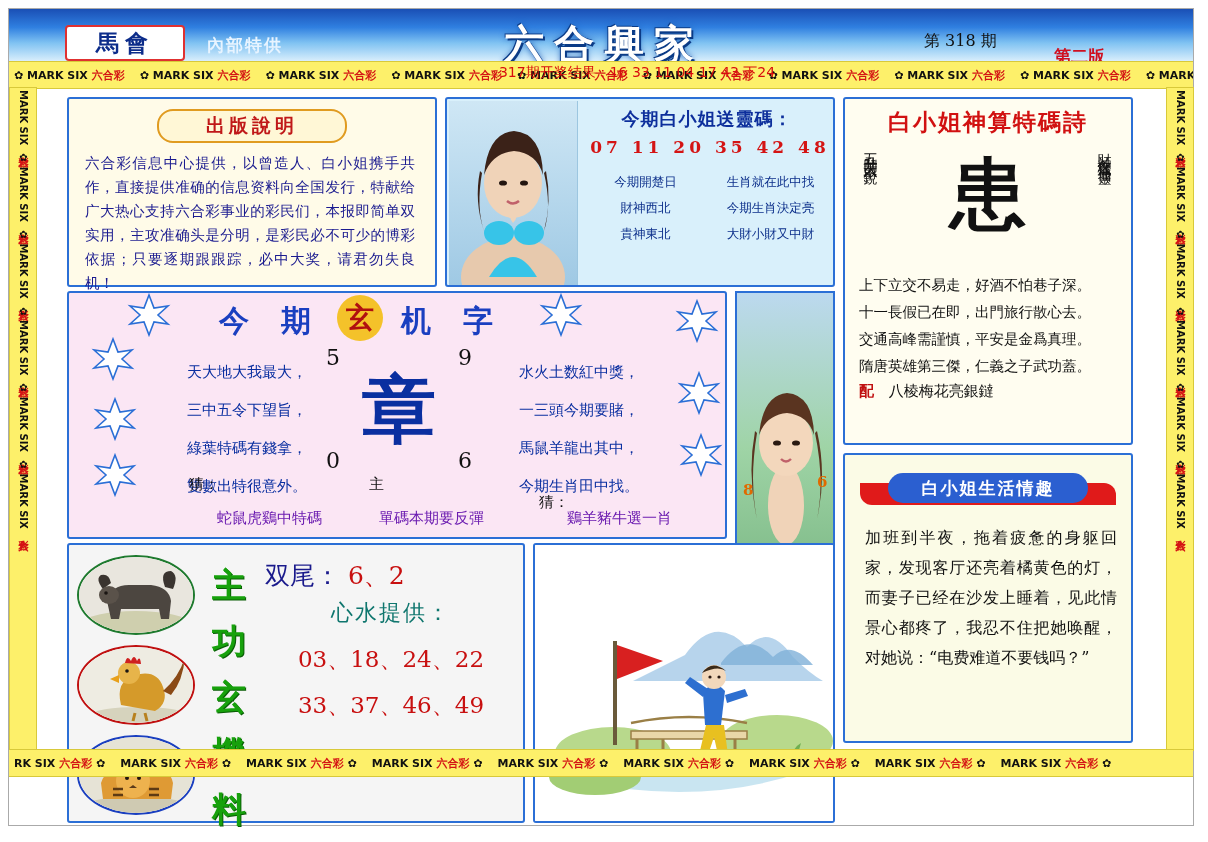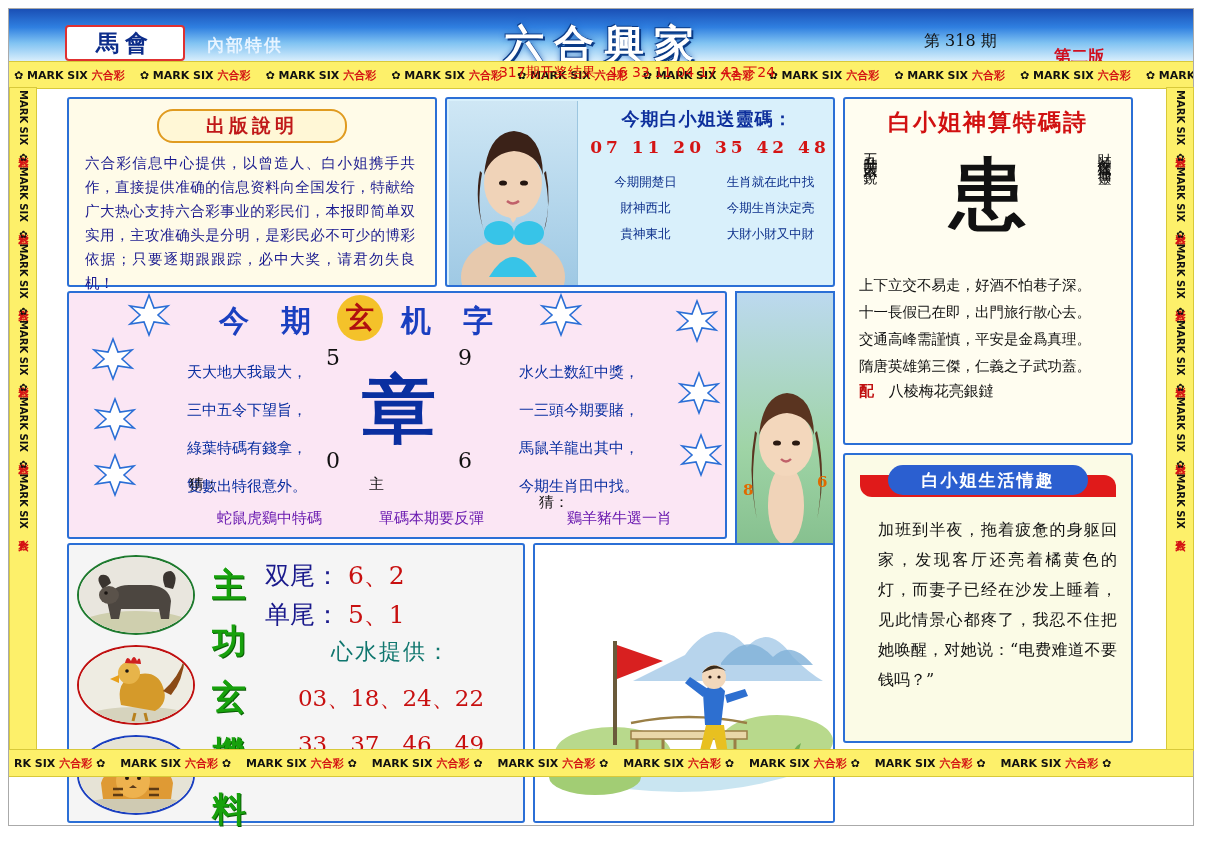--- a/index.html
+++ b/index.html
@@ -91,25 +91,25 @@
   .xuan-foot{position:absolute;left:0;top:200px;width:656px;}
   .xuan-foot .lbl{font-family:"DejaVu Serif",serif;font-size:15px;color:#111;}
   .xuan-foot .r{font-family:"DejaVu Serif",serif;font-size:15px;color:#6b1bb0;}
 
   
   .p-photo{left:698px;top:202px;width:100px;height:348px;background:#cfe9d2;border:2px solid #2b6fd6;overflow:hidden;}
   .photo-num{position:absolute;font-family:"DejaVu Serif",serif;font-size:15px;font-weight:bold;color:#e06a00;}
 
   
   .p-life{left:806px;top:364px;width:290px;height:290px;background:#fbfbe6;border:2px solid #2b6fd6;border-radius:3px;}
-  .life-banner{position:relative;margin:8px auto 0 auto;width:256px;height:40px;}
+  .life-banner{position:relative;margin:16px auto 0 auto;width:256px;height:40px;}
   .life-banner .sw{position:absolute;left:0;top:12px;width:256px;height:22px;background:#e01a1a;border-radius:0 12px 0 12px;}
   .life-banner .cap{position:absolute;left:28px;top:2px;width:200px;height:30px;background:#2b5fd0;border-radius:16px;display:flex;align-items:center;justify-content:center;
      font-family:"DejaVu Serif",serif;font-size:17px;font-weight:bold;color:#ffffff;letter-spacing:2px;}
-  .life-body{padding:12px 14px 0 33px;font-family:"DejaVu Serif",serif;font-size:16px;line-height:30px;color:#111;text-align:justify;}
+  .life-body{padding:12px 14px 0 20px;font-family:"DejaVu Serif",serif;font-size:16px;line-height:30px;color:#111;text-align:justify;}
 
   
   .p-bot{left:30px;top:454px;width:458px;height:280px;background:#f5f5f5;border:2px solid #2b6fd6;border-radius:3px;}
   .zod{position:absolute;left:8px;top:10px;width:118px;}
   .zod .cell{width:114px;height:76px;border:2px solid #1e7a2e;border-radius:50%/50%;margin-bottom:10px;overflow:hidden;position:relative;background:#fff;}
   .zod .cell.c2{border-color:#c01010;}
   .zod .cell.c3{border-color:#1a3fc0;}
   .vtitle{position:absolute;left:132px;top:12px;width:56px;text-align:center;font-family:"DejaVu Serif",serif;font-size:34px;font-weight:bold;color:#17a10c;line-height:56px;
      text-shadow:1px 1px 0 #0a5e06;}
   .bot-right{position:absolute;left:196px;top:14px;width:252px;}
@@ -378,24 +378,20 @@
             </svg>
           </div>
         </div>
 
         <div class="vtitle">主功玄機料</div>
 
         <div class="bot-right">
           <div class="bot-row">
             <span class="lab">双尾：</span>
             <span class="val">6、2</span>
-          </div>
-          <div class="bot-row">
-            <span class="lab">单尾：</span>
-            <span class="val">5、1</span>
           </div>
           <div class="bot-sub">心水提供：</div>
           <div class="bot-nums">
             <div>03、18、24、22</div>
             <div>33、37、46、49</div>
           </div>
         </div>
       </div>
 
       <div class="panel p-ill">

